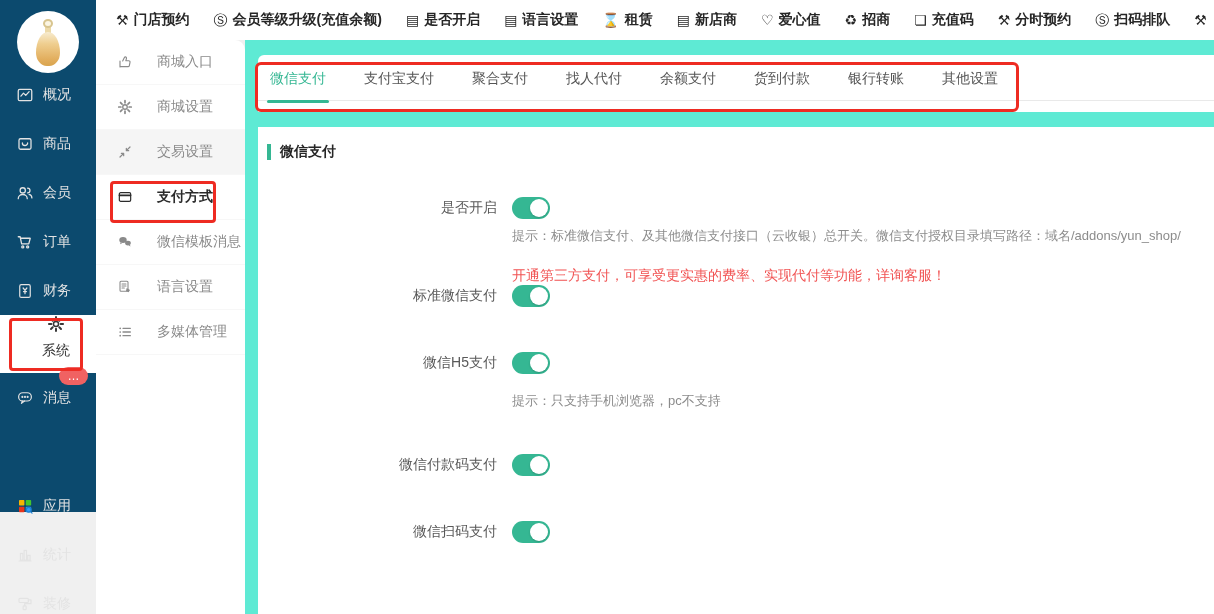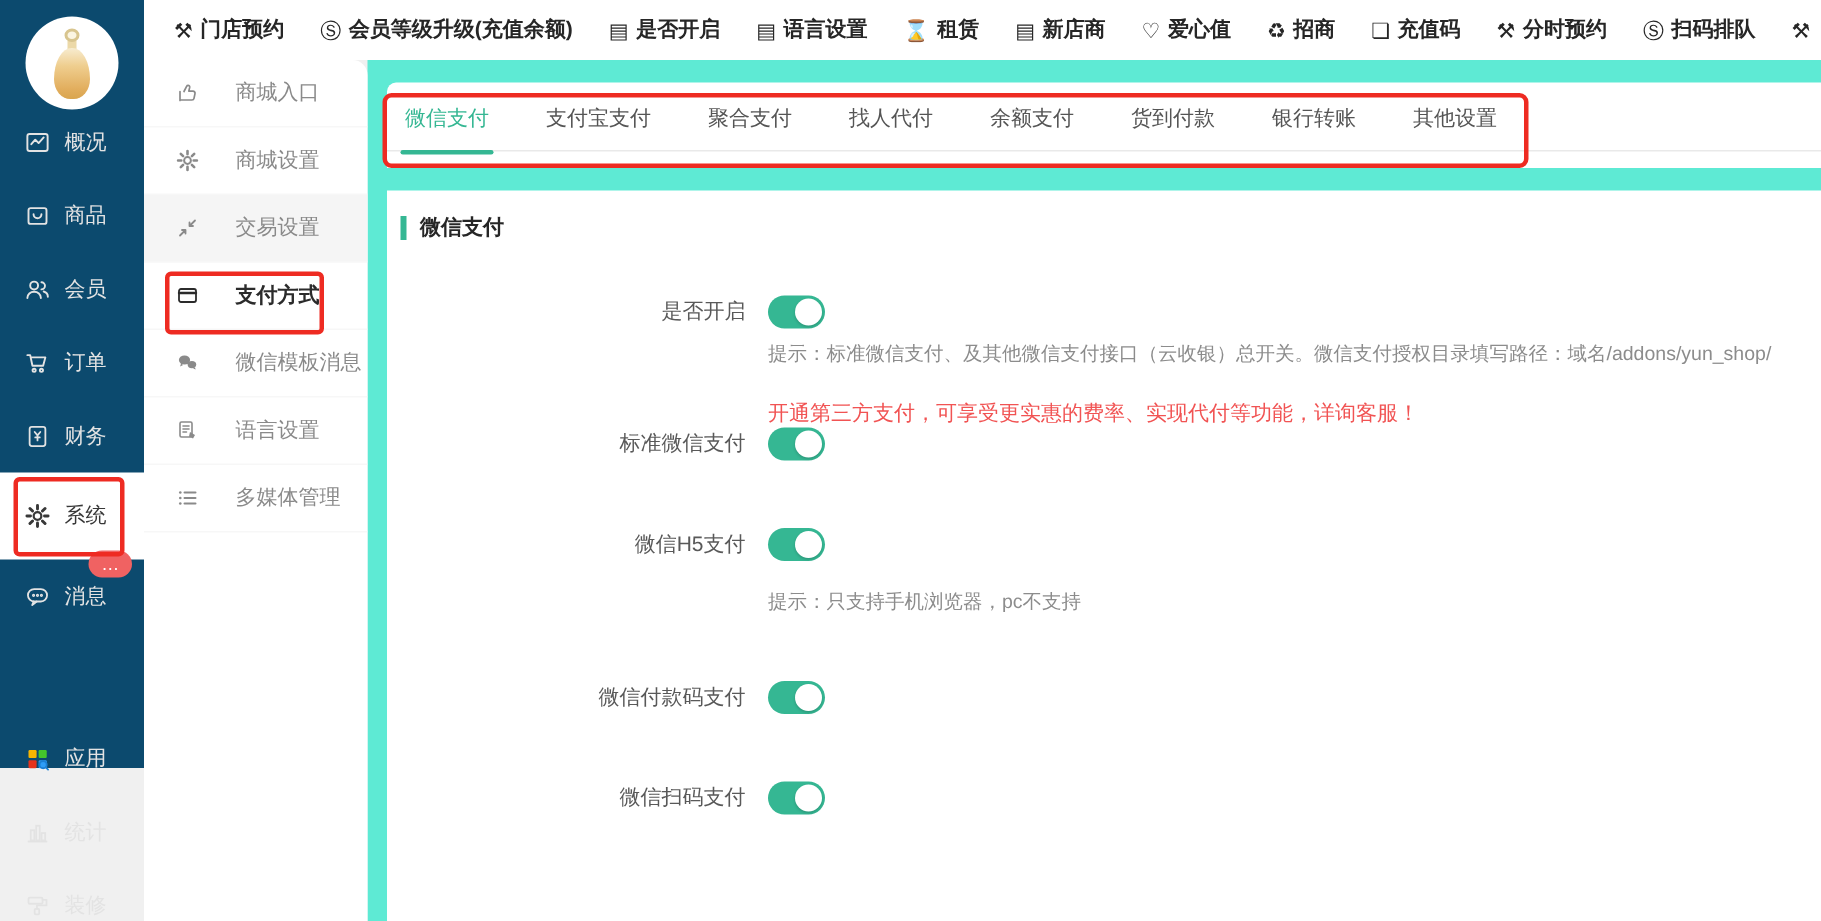--- a/index.html
+++ b/index.html
@@ -32,21 +32,21 @@
   .bottle-body {
     position:absolute; left:19px; bottom:7px; width:24px; height:34px;
     background:linear-gradient(180deg,#f7ecd0 0%,#efce8f 35%,#e2ae5e 80%,#d9a54f 100%);
     border-radius:50% 50% 46% 46% / 62% 62% 40% 40%;
   }
   .bottle-neck { position:absolute; left:28px; bottom:39px; width:6px; height:7px; background:#ecd9a8; }
   .bottle-cap { position:absolute; left:26px; bottom:45px; width:10px; height:9px;
     border:2px solid #d8c58f; border-radius:50%; background:#fbf5e3; }
   .sb-nav { position:absolute; top:70px; left:0; right:0; }
   .sb-item { display:flex; align-items:center; gap:9px; padding-left:16px; height:49px; cursor:pointer; }
-  .sb-item.active { background:#fff; color:#383838; height:58px; }
+  .sb-item.active { background:#fff; color:#383838; height:58px;flex-direction:column; }
   .sb-item svg { width:18px; height:18px; flex:none; }
   .sb-spacer { height:59px; }
   .badge {
     position:absolute; left:59px; top:367px; width:29px; height:18px;
     background:#f06262; border-radius:9px; color:#fff; font-size:12px;
     display:flex; align-items:center; justify-content:center; line-height:0; z-index:4;
   }
 
   
   .submenu {

